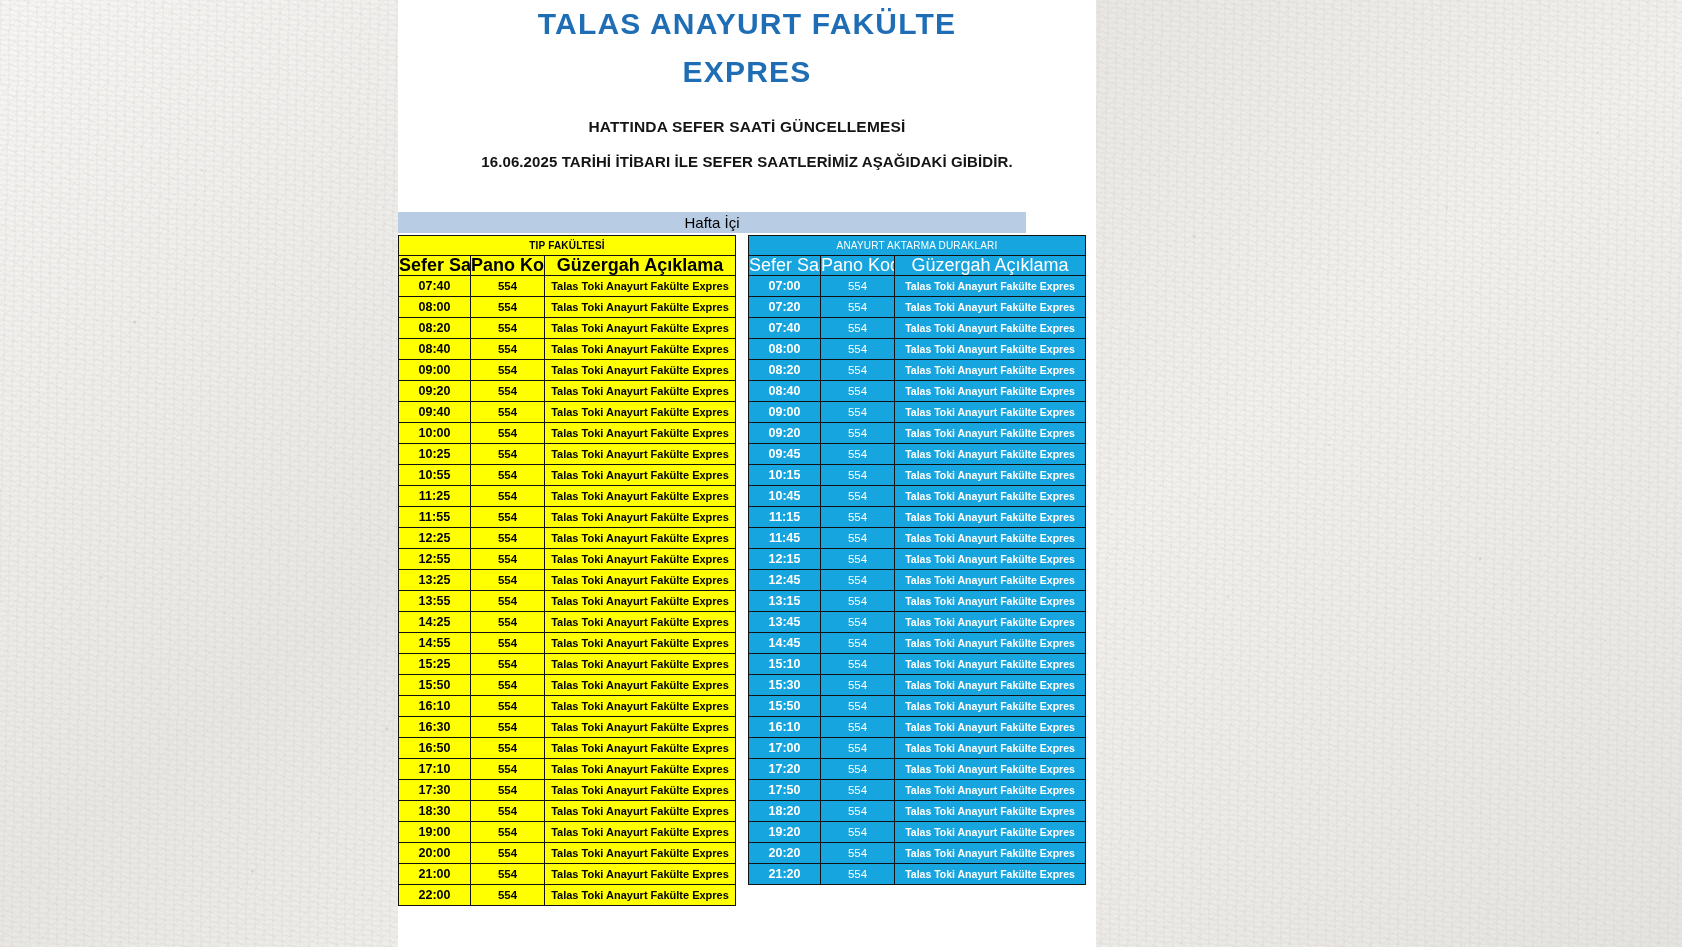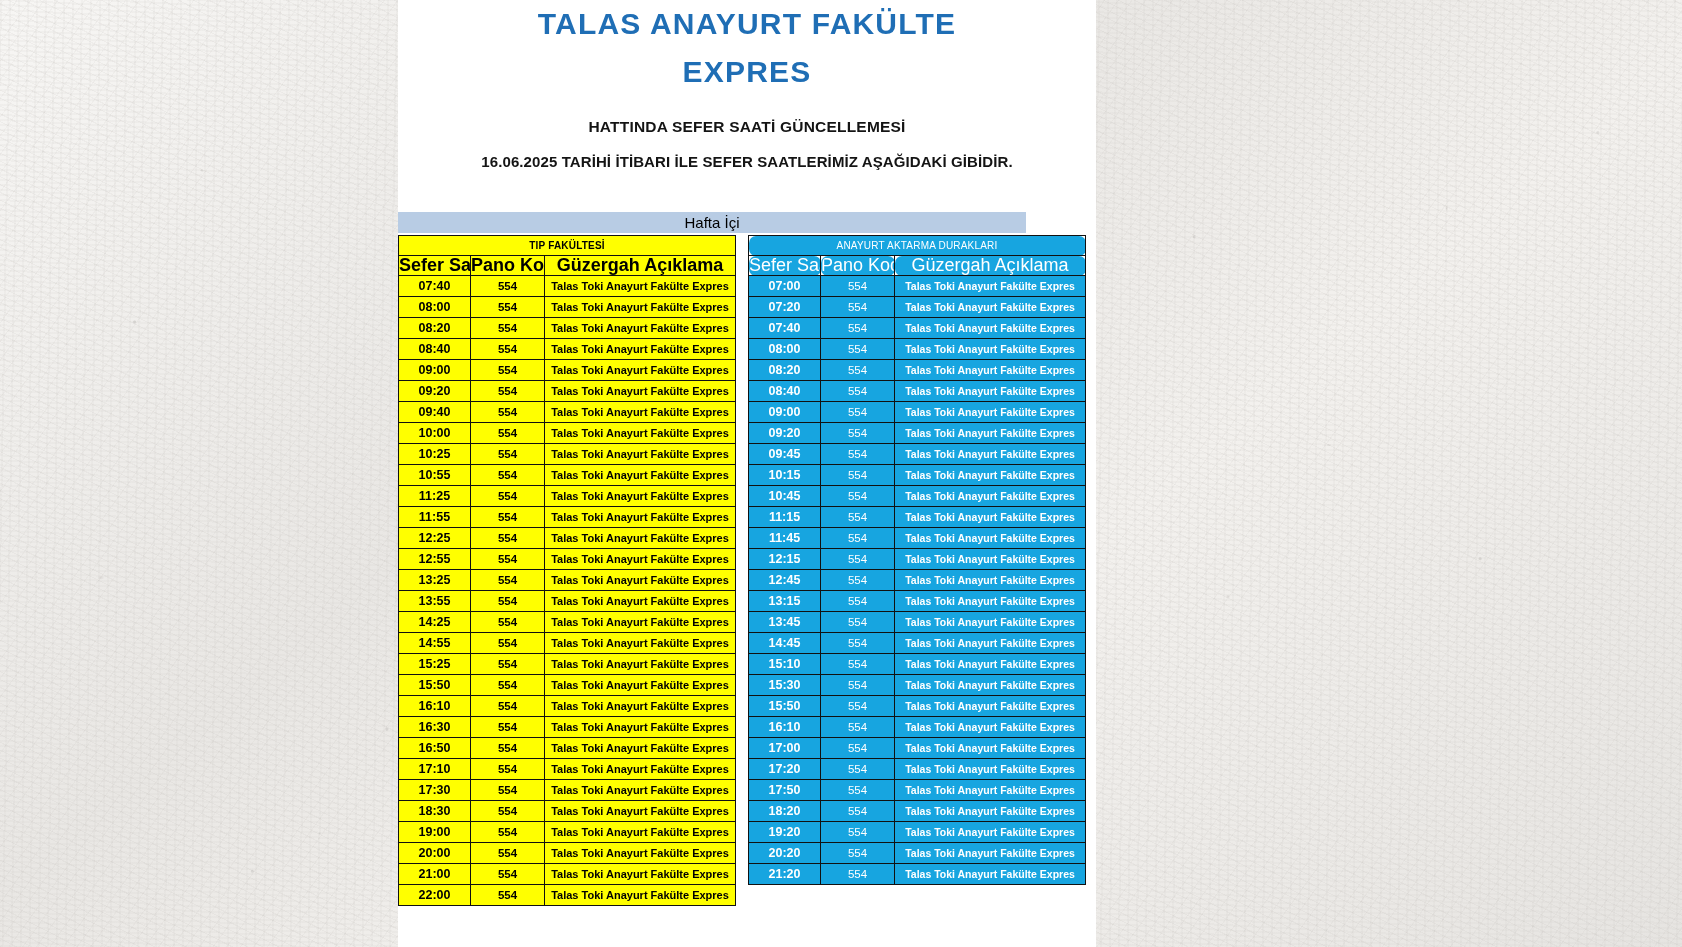--- a/index.html
+++ b/index.html
@@ -154,21 +154,21 @@
   
   #tbl-tip { width: 337px; }
   #tbl-tip th, #tbl-tip td { background: #ffff00; color: #000000; }
   #tbl-tip col.c-time { width: 72px; }
   #tbl-tip col.c-code { width: 74px; }
   #tbl-tip col.c-desc { width: 191px; }
 
   
   #tbl-anayurt { width: 337px; }
   #tbl-anayurt th, #tbl-anayurt td { background: #17a5e0; color: #ffffff; }
-  #tbl-anayurt th.grp, #tbl-anayurt th.col { font-weight: normal; border-radius: 7px; }
+  #tbl-anayurt th.grp, #tbl-anayurt th.col { font-weight: normal; }
   #tbl-anayurt col.c-time { width: 72px; }
   #tbl-anayurt col.c-code { width: 74px; }
   #tbl-anayurt col.c-desc { width: 191px; }
   #tbl-anayurt td.time { font-weight: bold; font-size: 12.5px; text-align: center; }
   #tbl-anayurt td.code { font-weight: normal; font-size: 11.5px; }
   #tbl-anayurt td.desc { font-weight: bold; font-size: 10.5px; }
 
   #tbl-tip td.time { font-weight: bold; font-size: 12.5px; }
   #tbl-tip td.code { font-weight: bold; font-size: 11.5px; }
   #tbl-tip td.desc { font-weight: bold; font-size: 11px; }

